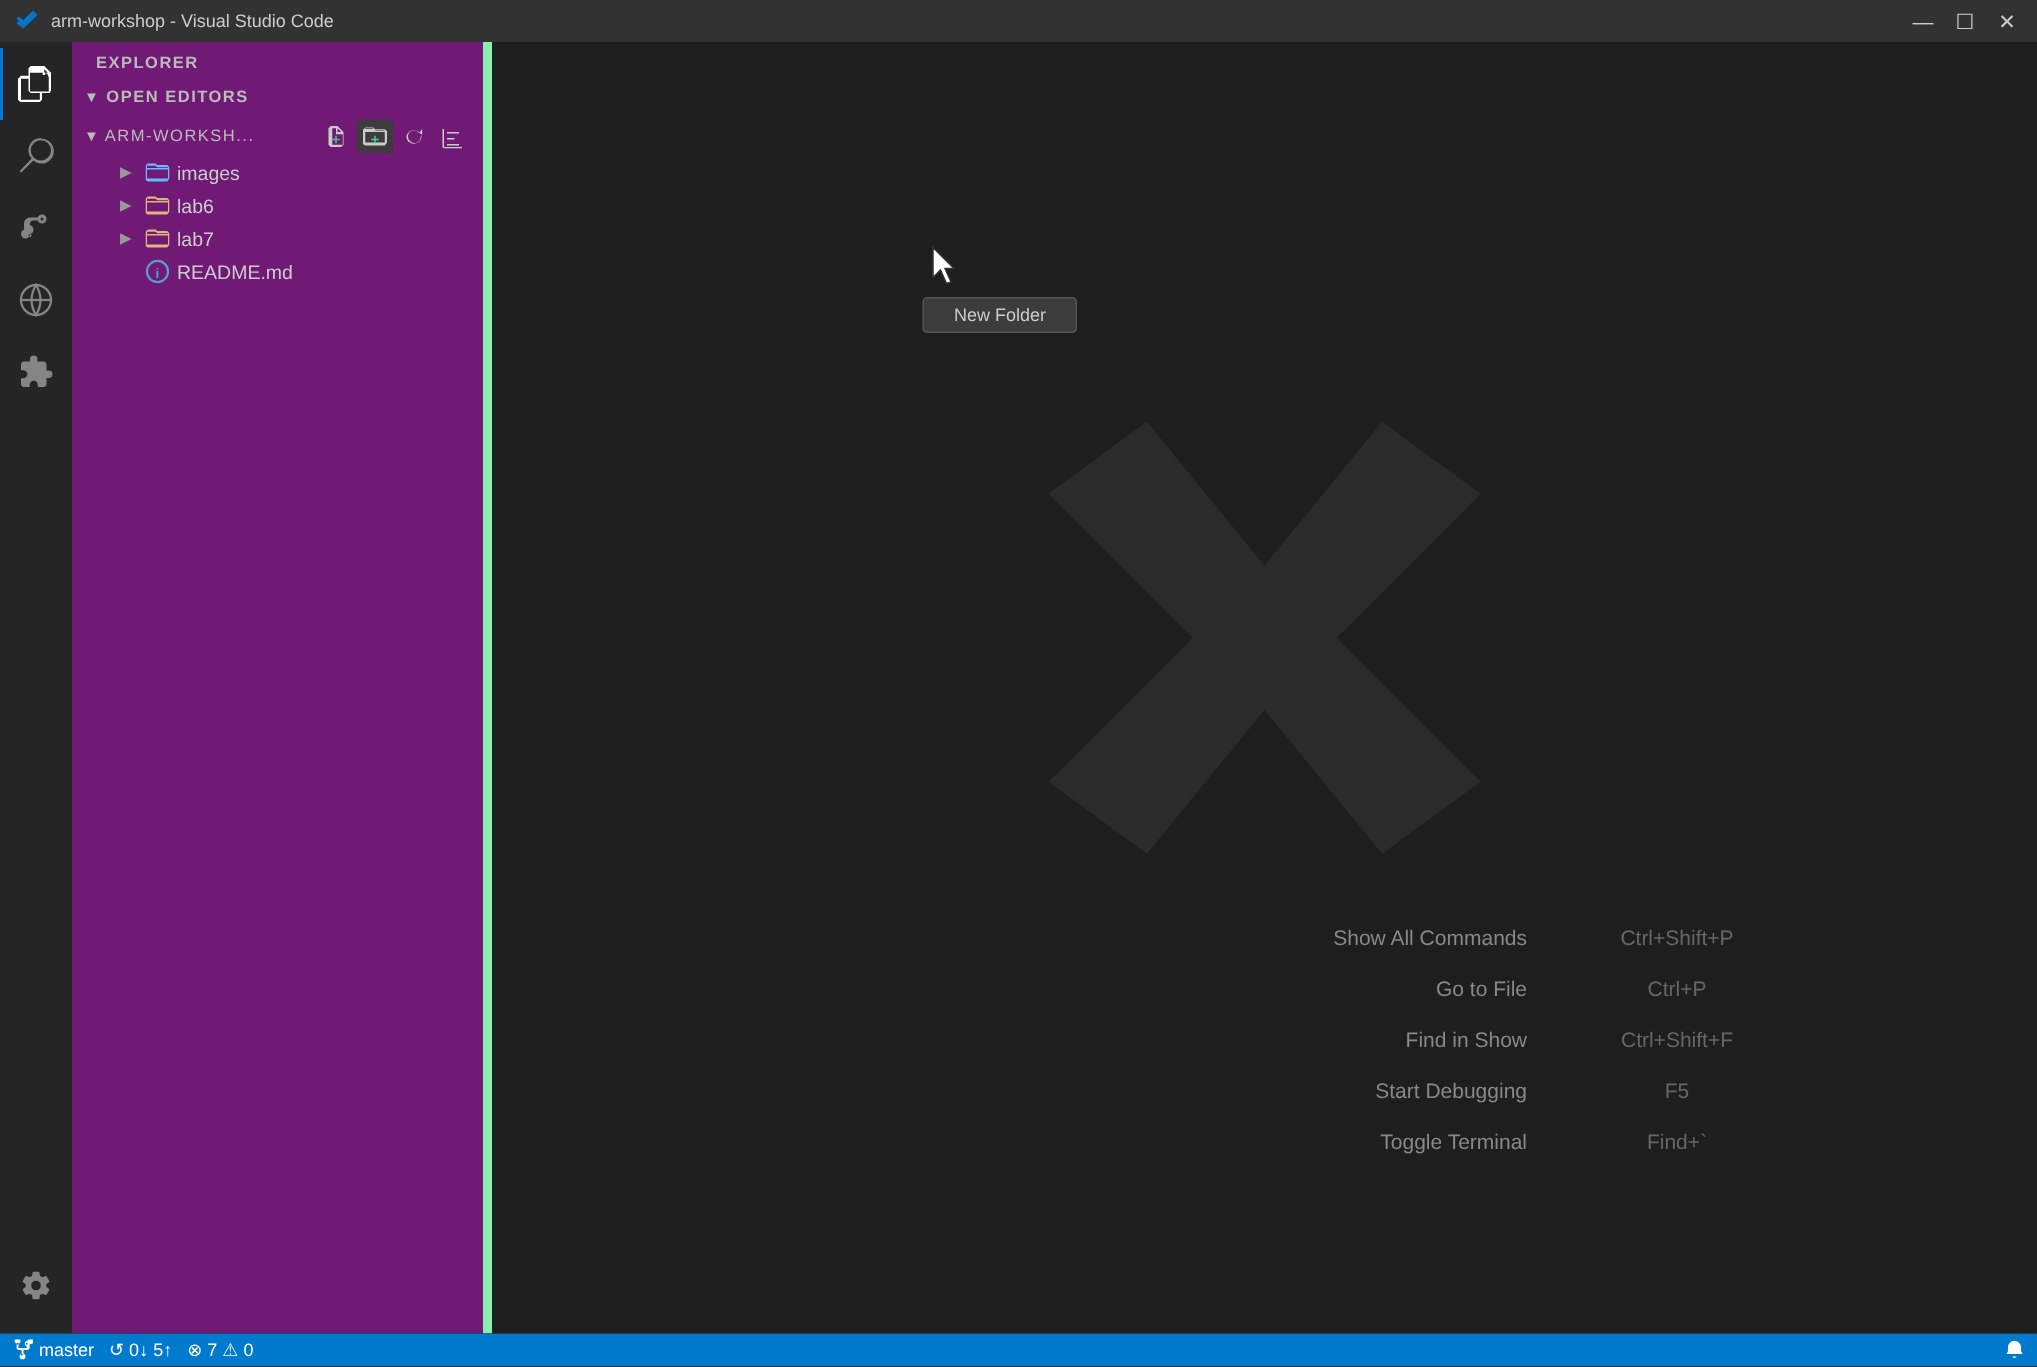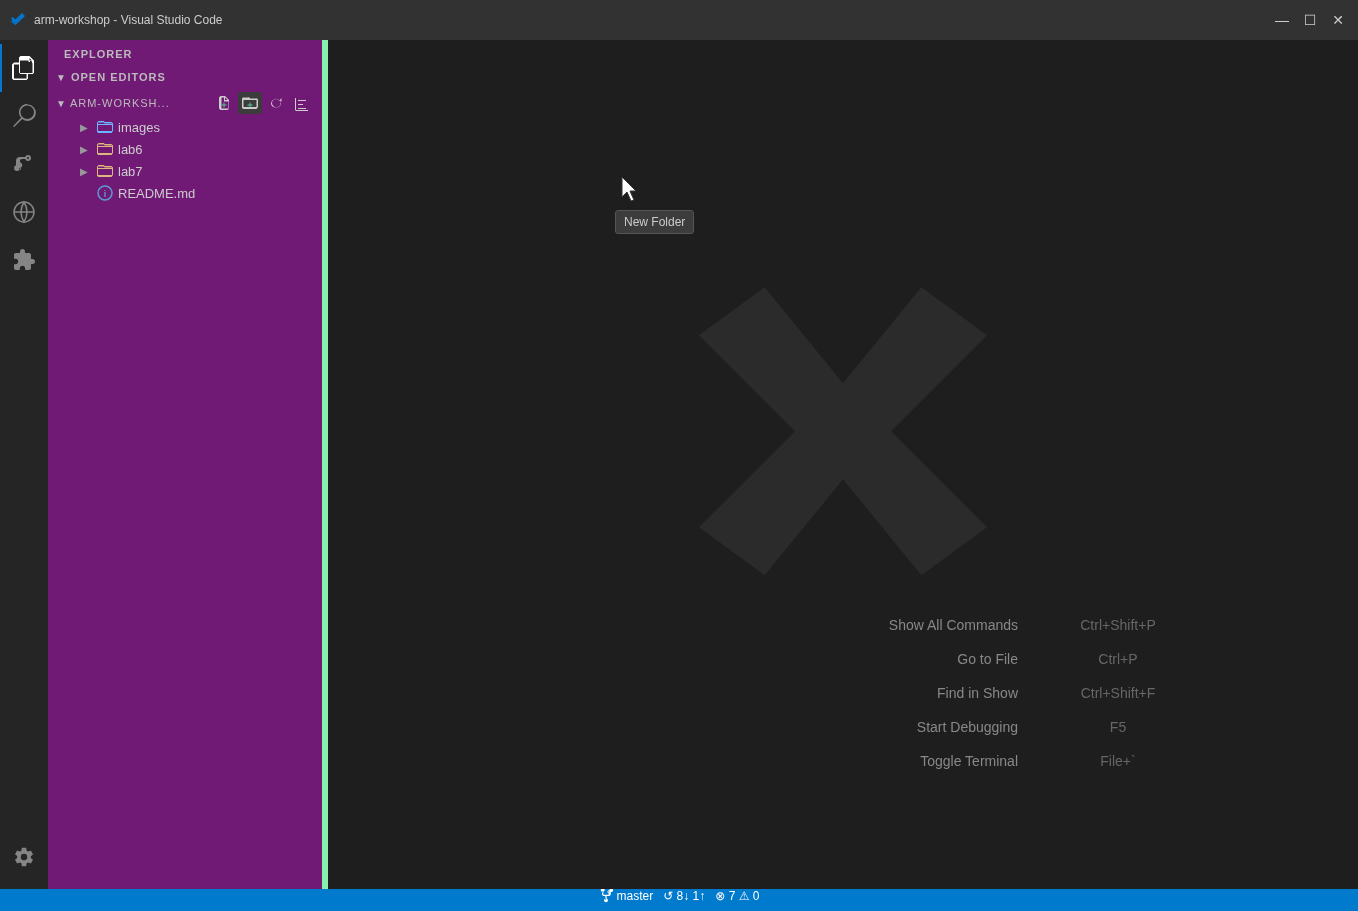--- a/index.html
+++ b/index.html
@@ -10,21 +10,21 @@
       font-family: 'Segoe UI', sans-serif;
       font-size: 13px;
       color: #ccc;
       overflow: hidden;
       display: flex;
       flex-direction: column;
     }
 
     
     #title-bar {
-      height: 40px;
+      height: 28px;
       background: #323233;
       display: flex;
       align-items: center;
       justify-content: space-between;
       padding: 0 10px;
       flex-shrink: 0;
       user-select: none;
     }
     #title-bar-left {
       display: flex;
@@ -212,21 +212,21 @@
     }
     .folder-icon { color: #dcb67a; }
     .folder-icon-images { color: #6cb6ff; }
     .readme-icon { color: #5b9bd5; }
 
     
     #tooltip {
       position: absolute;
       background: #3c3c3c;
       color: #ccc;
-      padding: 4px 8px;
+      padding: 4px 20px;
       font-size: 12px;
       border: 1px solid #555;
       border-radius: 3px;
       top: 170px;
       left: 287px;
       z-index: 100;
       white-space: nowrap;
       pointer-events: none;
     }
 
@@ -295,21 +295,20 @@
       height: 22px;
       background: #007acc;
       display: flex;
       align-items: center;
       padding: 0 8px;
       flex-shrink: 0;
       font-size: 12px;
       color: #fff;
       gap: 12px;
       justify-content: space-between;
-      flex-direction: column;
     }
     #status-left {
       display: flex;
       align-items: center;
       gap: 10px;
     }
     #status-right {
       display: flex;
       align-items: center;
       gap: 8px;
@@ -492,21 +491,21 @@
       <div class="shortcut-row">
         <span class="shortcut-label">Find in Show</span>
         <span class="shortcut-key">Ctrl+Shift+F</span>
       </div>
       <div class="shortcut-row">
         <span class="shortcut-label">Start Debugging</span>
         <span class="shortcut-key">F5</span>
       </div>
       <div class="shortcut-row">
         <span class="shortcut-label">Toggle Terminal</span>
-        <span class="shortcut-key">File+`</span>
+        <span class="shortcut-key">Find+`</span>
       </div>
     </div>
 
     <div id="tooltip">
       <span>New Folder</span>
     </div>
 
     <div id="cursor">
       <svg width="24" height="30" viewBox="0 0 24 30" fill="none">
         <path d="M4 2 L4 22 L9 17 L13 26 L16 25 L12 16 L18 16 Z" fill="white" stroke="#333" stroke-width="1"></path>
@@ -517,21 +516,21 @@
 
 <div id="status-bar">
   <div id="status-left">
     <div class="status-item">
       <svg width="14" height="14" viewBox="0 0 16 16" fill="white">
         <path d="M5 3.254V3.25a2.25 2.25 0 1 0-1.5.006v2.494A2.251 2.251 0 0 0 4.75 8h2.5v2.746a2.251 2.251 0 1 0 1.5 0V8h2.5a2.251 2.251 0 0 0 2.25-2.25V3.256A2.251 2.251 0 1 0 12 1a2.251 2.251 0 0 0-.75 4.37V5.75a.75.75 0 0 1-.75.75h-5A.75.75 0 0 1 4.75 5.75V5.37A2.251 2.251 0 0 0 5 3.254zM3.5 3.25a.75.75 0 1 1 1.5 0 .75.75 0 0 1-1.5 0zm7.75-.75a.75.75 0 1 1 0 1.5.75.75 0 0 1 0-1.5zm-4.5 9a.75.75 0 1 1 1.5 0 .75.75 0 0 1-1.5 0z"></path>
       </svg>
       <span>master</span>
     </div>
     <div class="status-item">
-      <span>↺ 8↓ 1↑</span>
+      <span>↺ 0↓ 5↑</span>
     </div>
     <div class="status-item">
       <span>⊗ 7 ⚠ 0</span>
     </div>
   </div>
   <div id="status-right">
     <div class="status-item">
       <svg width="14" height="14" viewBox="0 0 16 16" fill="white">
         <path d="M8 1a5 5 0 0 0-5 5v2.947l-.853 1.706A.5.5 0 0 0 2.5 11h11a.5.5 0 0 0 .447-.724L13 8.947V6a5 5 0 0 0-5-5zm0 13a2 2 0 0 1-1.732-1h3.464A2 2 0 0 1 8 14z"></path>
       </svg>

